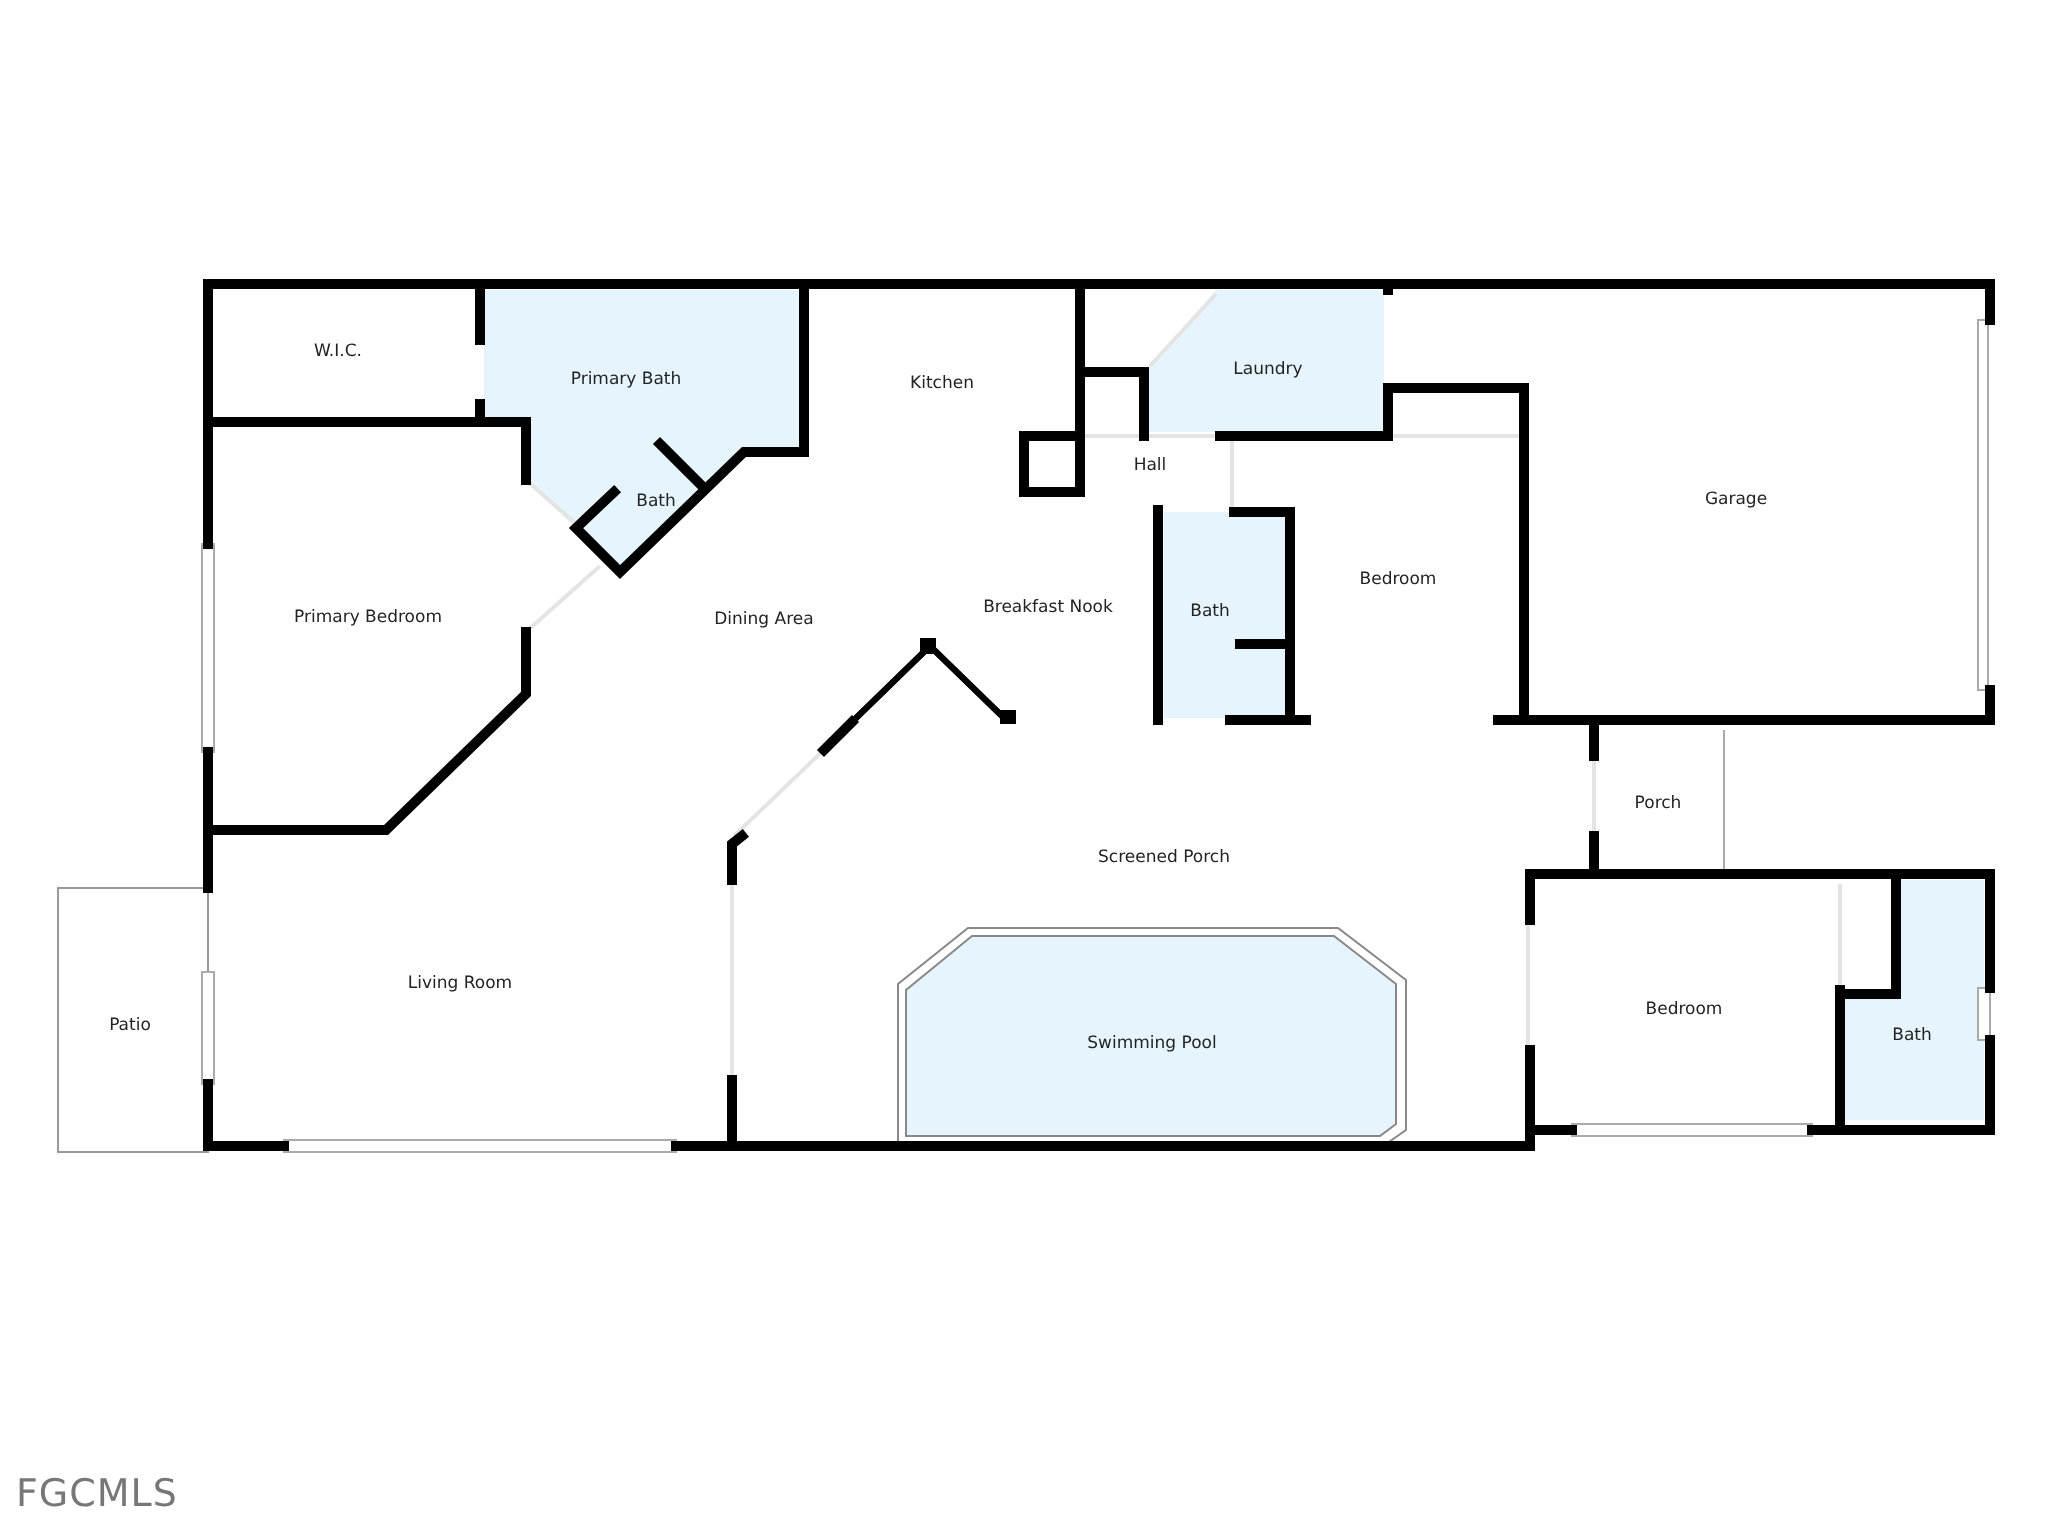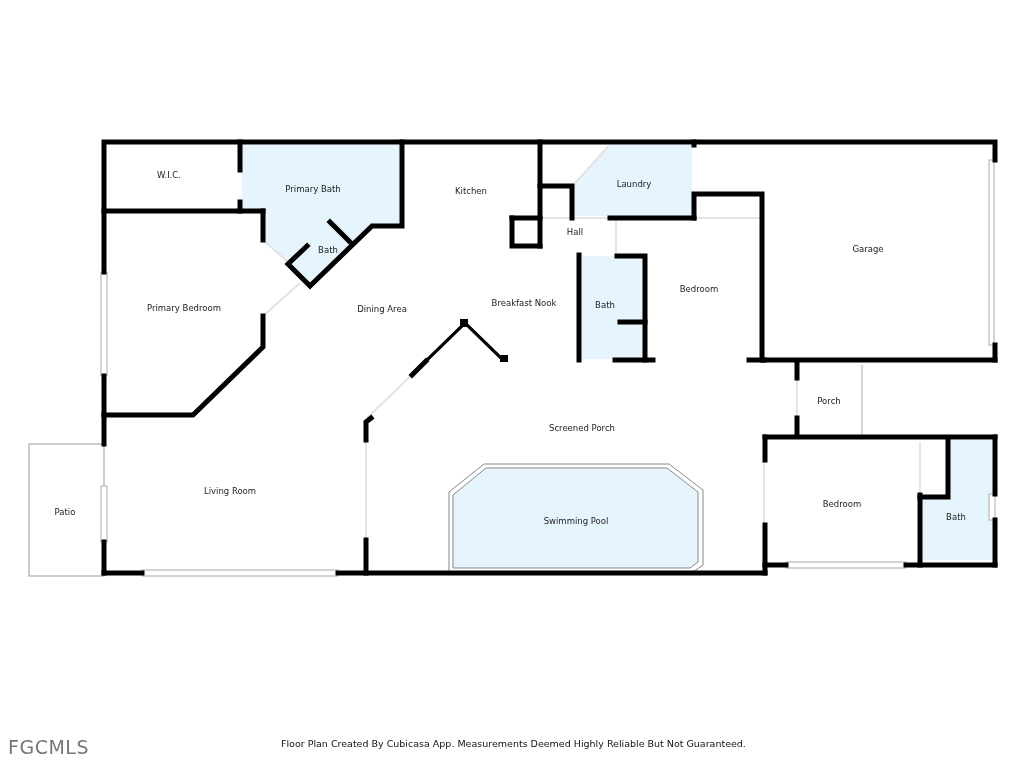--- a/index.html
+++ b/index.html
@@ -131,14 +131,13 @@
     <text class="lbl" x="230" y="494">Living Room</text>
     <text class="lbl" x="65" y="515">Patio</text>
     <text class="lbl" x="576" y="524">Swimming Pool</text>
     <text class="lbl" x="842" y="507">Bedroom</text>
     <text class="lbl" x="956" y="520">Bath</text>
   </g>
 </svg>
 
 <div class="footer">
   <div class="brand">FGCMLS</div>
-  <div class="disclaimer">Floor Plan Created By Cubicasa App. Measurements Deemed Highly Reliable But Not Guaranteed.</div>
 </div>
 
 </body></html>

